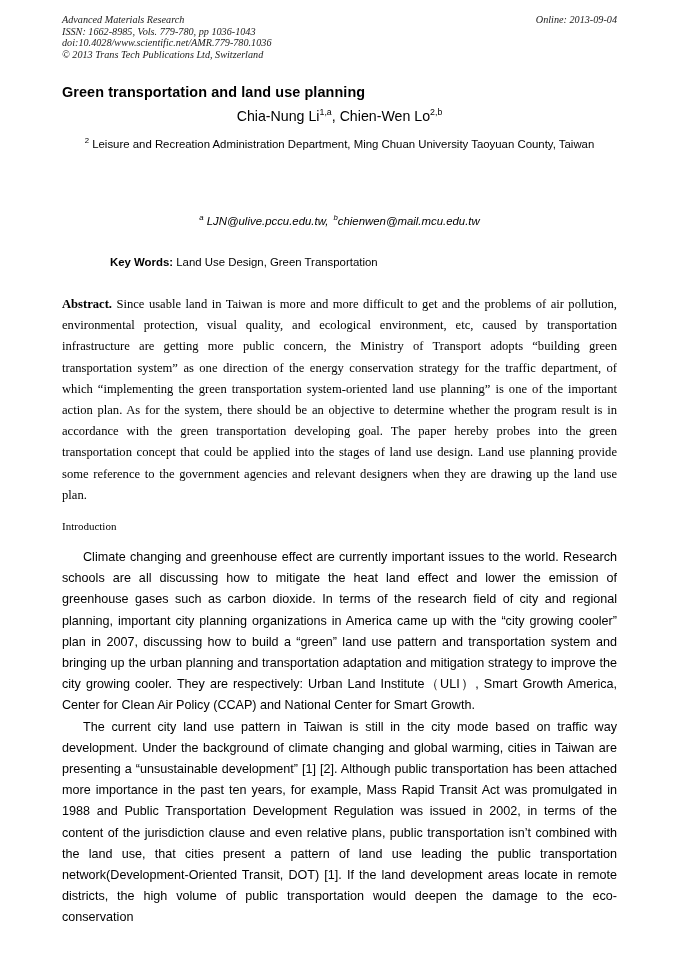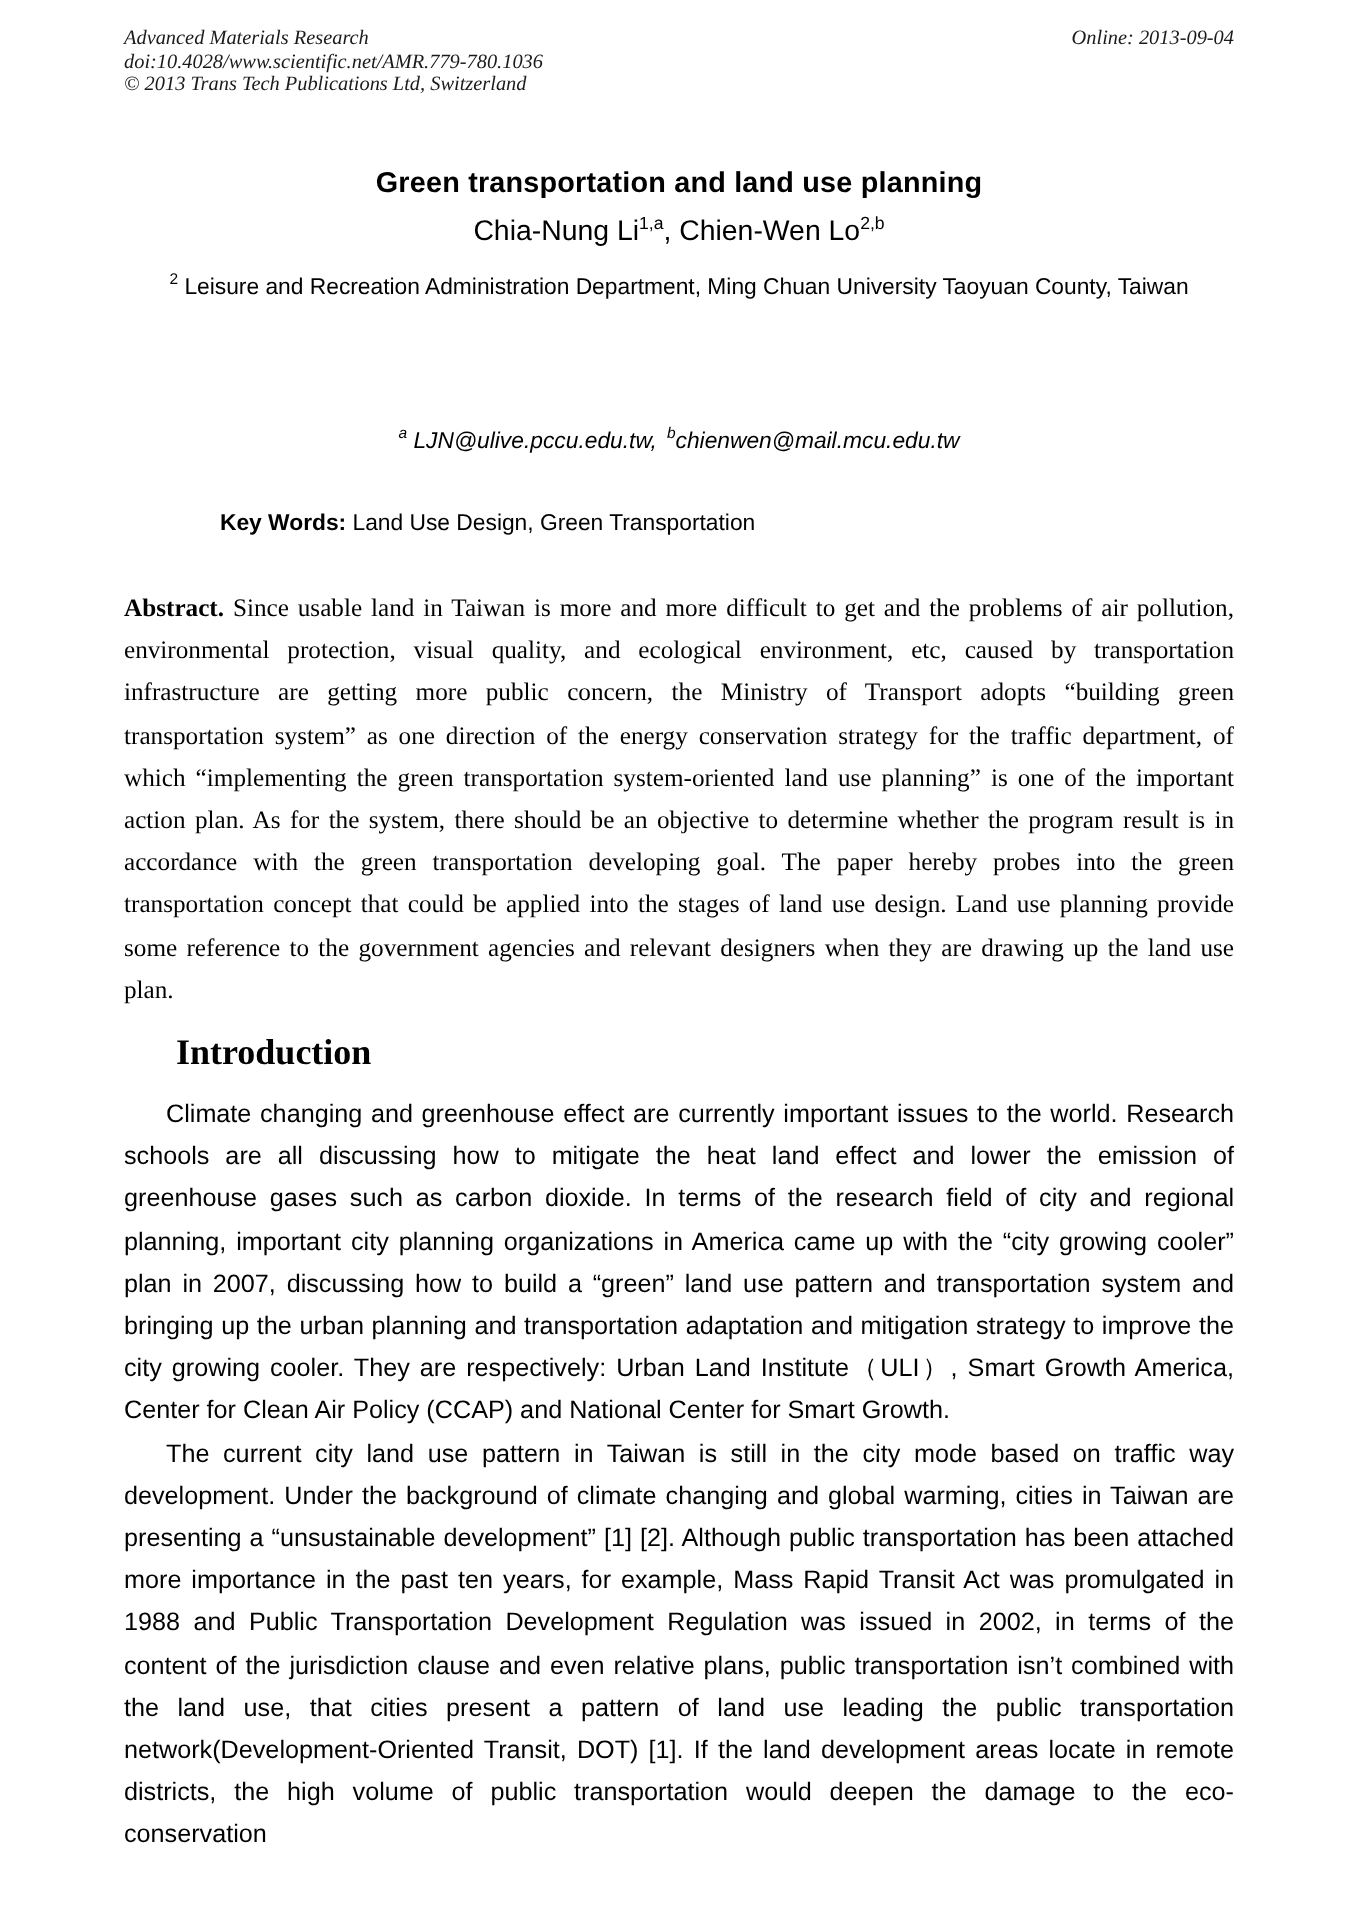--- a/index.html
+++ b/index.html
@@ -50,21 +50,20 @@
   .journal-header .hdr-online {
     white-space: nowrap;
   }
 
   
   .paper-title {
     position: absolute;
     left: 62px;
     top: 83px;
     width: 555px;
-    text-align: center;
     font-family: "Liberation Sans", "DejaVu Sans", sans-serif;
     font-weight: bold;
     font-size: 14.4px;
     line-height: 18px;
     letter-spacing: 0.1px;
   }
 
   
   .authors {
     position: absolute;
@@ -153,24 +152,23 @@
     margin-top: 40px;
   }
 
   
   .section-heading {
     position: absolute;
     left: 62px;
     top: 518px;
     width: 555px;
     font-family: "Liberation Serif", "DejaVu Serif", serif;
-    font-weight: bold;
-    font-size: 18px;
+    font-weight: normal;
+    font-size: 11px;
     line-height: 16px;
-    margin-left: 26px;
   }
 
   .body-text {
     position: absolute;
     left: 62px;
     top: 547px;
     width: 555px;
     font-family: Liberation Sans, sans-serif;
     font-size: 12.6px;
     line-height: 21.2px;
@@ -190,20 +188,21 @@
 
 <div class="page">
 
   <div class="journal-header">
     <div class="hdr-row">
       <div class="hdr-left-block">
         <span class="hdr-line">Advanced Materials Research</span>
       </div>
       <div class="hdr-online">Online: 2013-09-04</div>
     </div>
+    <span class="hdr-line">ISSN: 1662-8985, Vols. 779-780, pp 1036-1043</span>
     <span class="hdr-line">doi:10.4028/www.scientific.net/AMR.779-780.1036</span>
     <span class="hdr-line">© 2013 Trans Tech Publications Ltd, Switzerland</span>
   </div>
 
   <div class="paper-title">Green transportation and land use planning</div>
 
   <div class="authors">
     <span>Chia-Nung Li</span><sup>1,a</sup><span>, </span><span>Chien-Wen Lo</span><sup>2,b</sup>
   </div>
 

